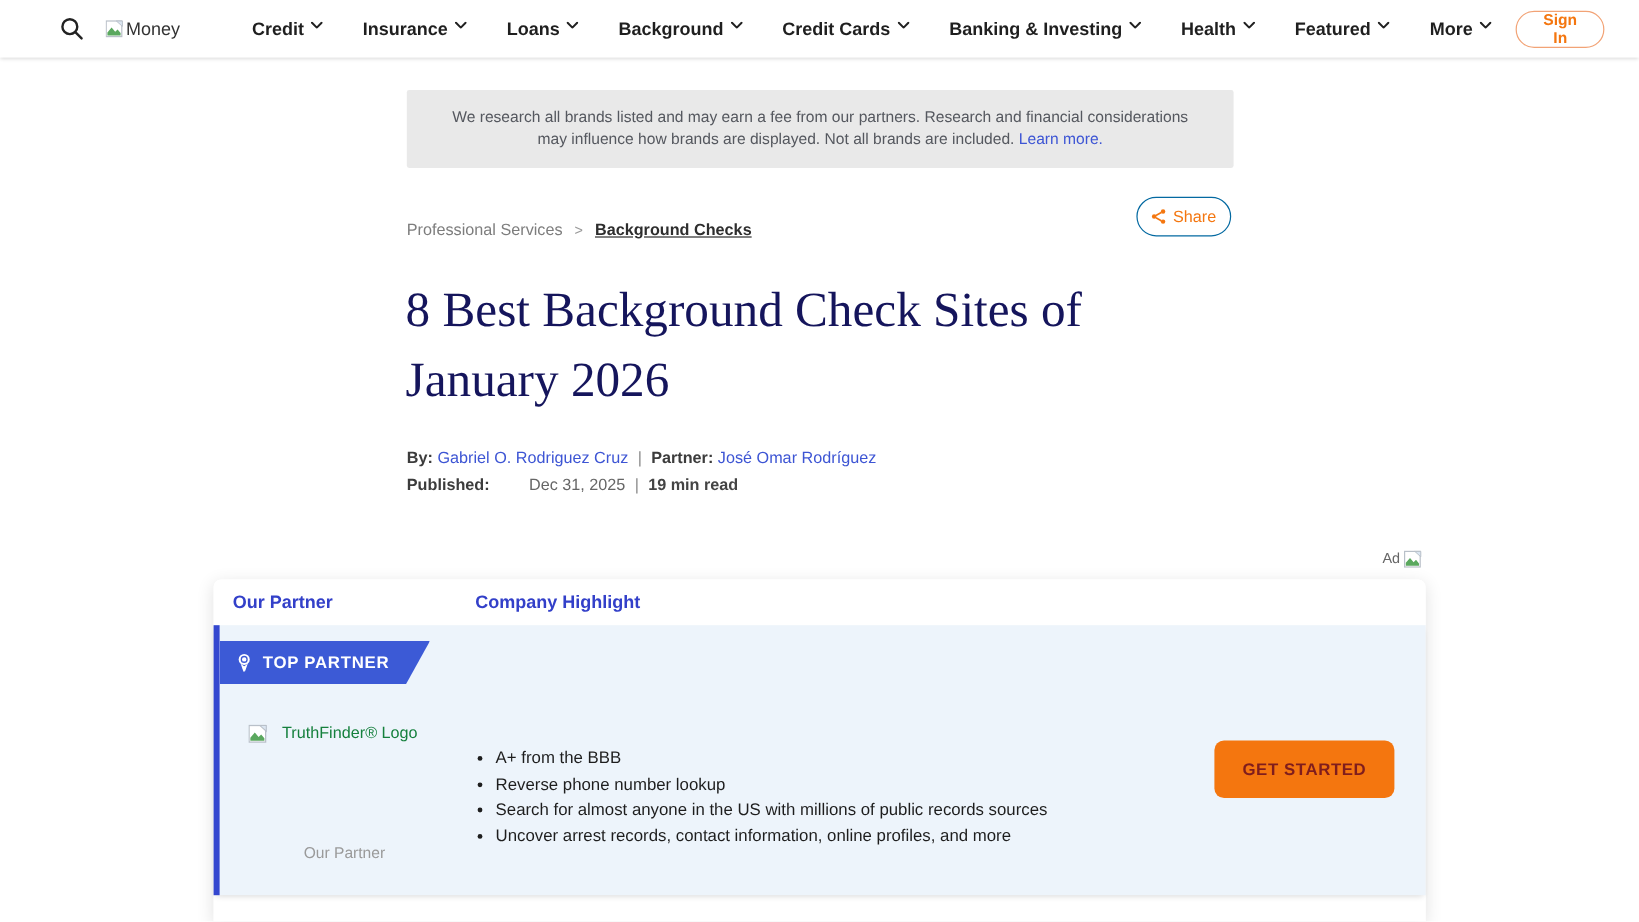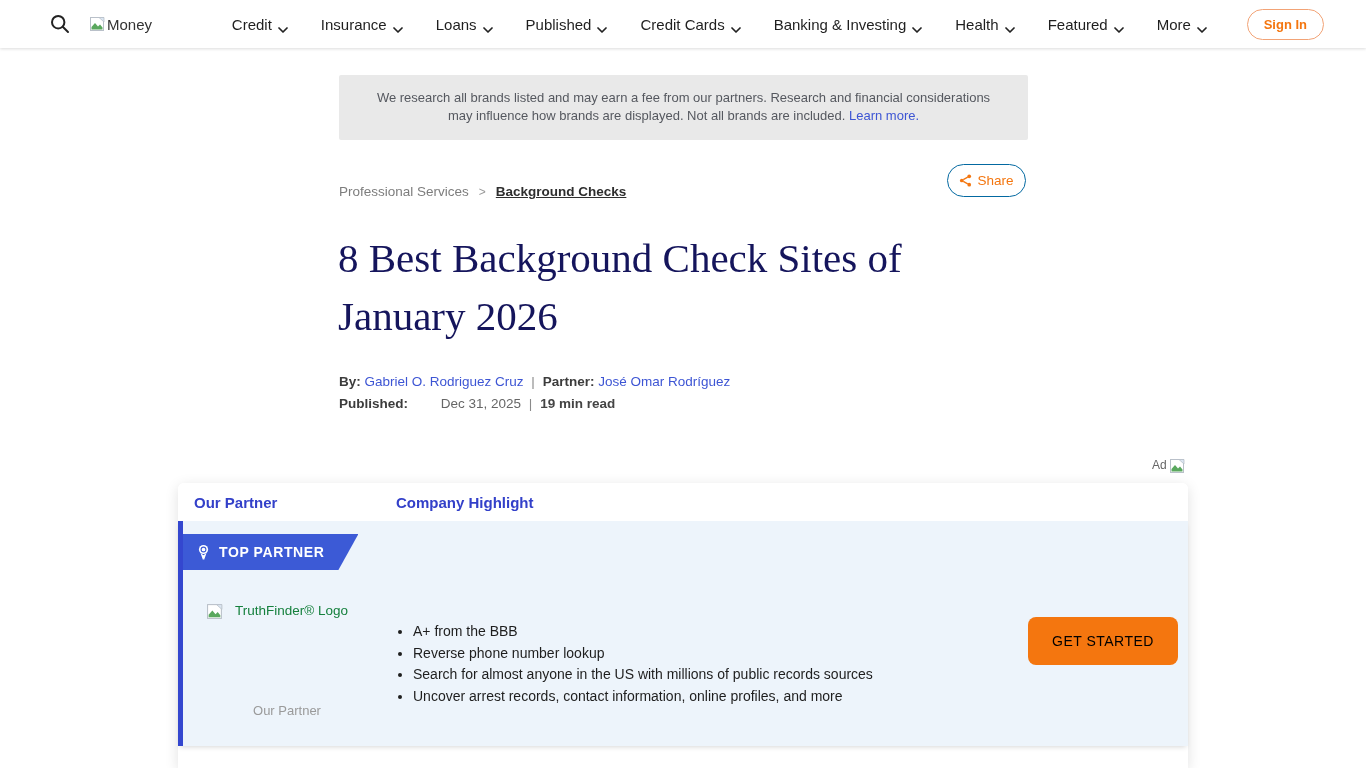--- a/index.html
+++ b/index.html
@@ -11,21 +11,21 @@
 
   
   .header {
     position: absolute; top: 0; left: 0; width: 1366px; height: 48px;
     background: #fff; display: flex; align-items: center;
     box-shadow: 0 1px 3px rgba(0,0,0,.14); z-index: 50;
   }
   .search-btn { margin-left: 50px; width: 22px; height: 22px; cursor: pointer; display:flex; align-items:center; }
   .logo { margin-left: 18px; display: flex; align-items: flex-start; gap: 2px; font-size: 15px; color: #333; cursor: pointer; }
   .nav { flex: 1; display: flex; justify-content: center; align-items: center; gap: 33px; margin-left: 60px; }
-  .nav-item { display: flex; align-items: flex-end; gap: 6px; font-size: 15px; color: #1f1f1f; cursor: pointer; white-space: nowrap; }
+  .nav-item { display: flex; align-items: flex-start; gap: 6px; font-size: 15px; color: #1f1f1f; cursor: pointer; white-space: nowrap; font-weight: bold; }
   .chev { display: inline-block; margin-top: 2px; }
   .signin-btn {
     margin-right: 42px; margin-left: 20px; min-width: 74px; height: 31px; padding: 0 16px;
     border: 1px solid #f2a376; border-radius: 16px; background: #fff;
     color: #f4760f; font-size: 13px; font-weight: bold; cursor: pointer;
     display: flex; align-items: center; justify-content: center; font-family: "Liberation Sans", sans-serif;
   }
 
   
   .disclaimer {
@@ -89,22 +89,22 @@
     background: #fff; border-radius: 17px; display: flex; align-items: center; padding-left: 21px;
   }
   .service-pill span { font-size: 14px; font-weight: bold; color: #3240c8; }
 
   .bullets { position: absolute; left: 230px; top: 100px; width: 520px; list-style: disc; }
   .bullets li { font-size: 14px; color: #1e1e1e; line-height: 21.6px; }
 
   .cta-btn {
     position: absolute; left: 829px; top: 96px; width: 150px; height: 48px;
     background: #f4760f; border: none; border-radius: 8px; cursor: pointer;
-    color: #000000; font-size: 14px; font-weight: normal; letter-spacing: .5px;
-    display: flex; align-items: center; justify-content: center; font-family: "Liberation Sans", sans-serif; margin-left: 16px;
+    color: #7f1d1d; font-size: 14px; font-weight: bold; letter-spacing: .5px;
+    display: flex; align-items: center; justify-content: center; font-family: "Liberation Sans", sans-serif;
   }
 
   .pt-nextrow { height: 22px; background: #fff; }
 
   svg { display: block; }
 </style>
 </head>
 <body>
 
 <div class="header">
@@ -143,21 +143,21 @@
       </div>
     <div class="nav-item">
         <span>Loans</span>
         <span class="chev">
           <svg width="10" height="6" viewBox="0 0 10 6">
             <path d="M1 1l4 4 4-4" fill="none" stroke="#222" stroke-width="1.7" stroke-linecap="round" stroke-linejoin="round"></path>
           </svg>
         </span>
       </div>
     <div class="nav-item">
-        <span>Published</span>
+        <span>Background</span>
         <span class="chev">
           <svg width="10" height="6" viewBox="0 0 10 6">
             <path d="M1 1l4 4 4-4" fill="none" stroke="#222" stroke-width="1.7" stroke-linecap="round" stroke-linejoin="round"></path>
           </svg>
         </span>
       </div>
     <div class="nav-item">
         <span>Credit Cards</span>
         <span class="chev">
           <svg width="10" height="6" viewBox="0 0 10 6">

